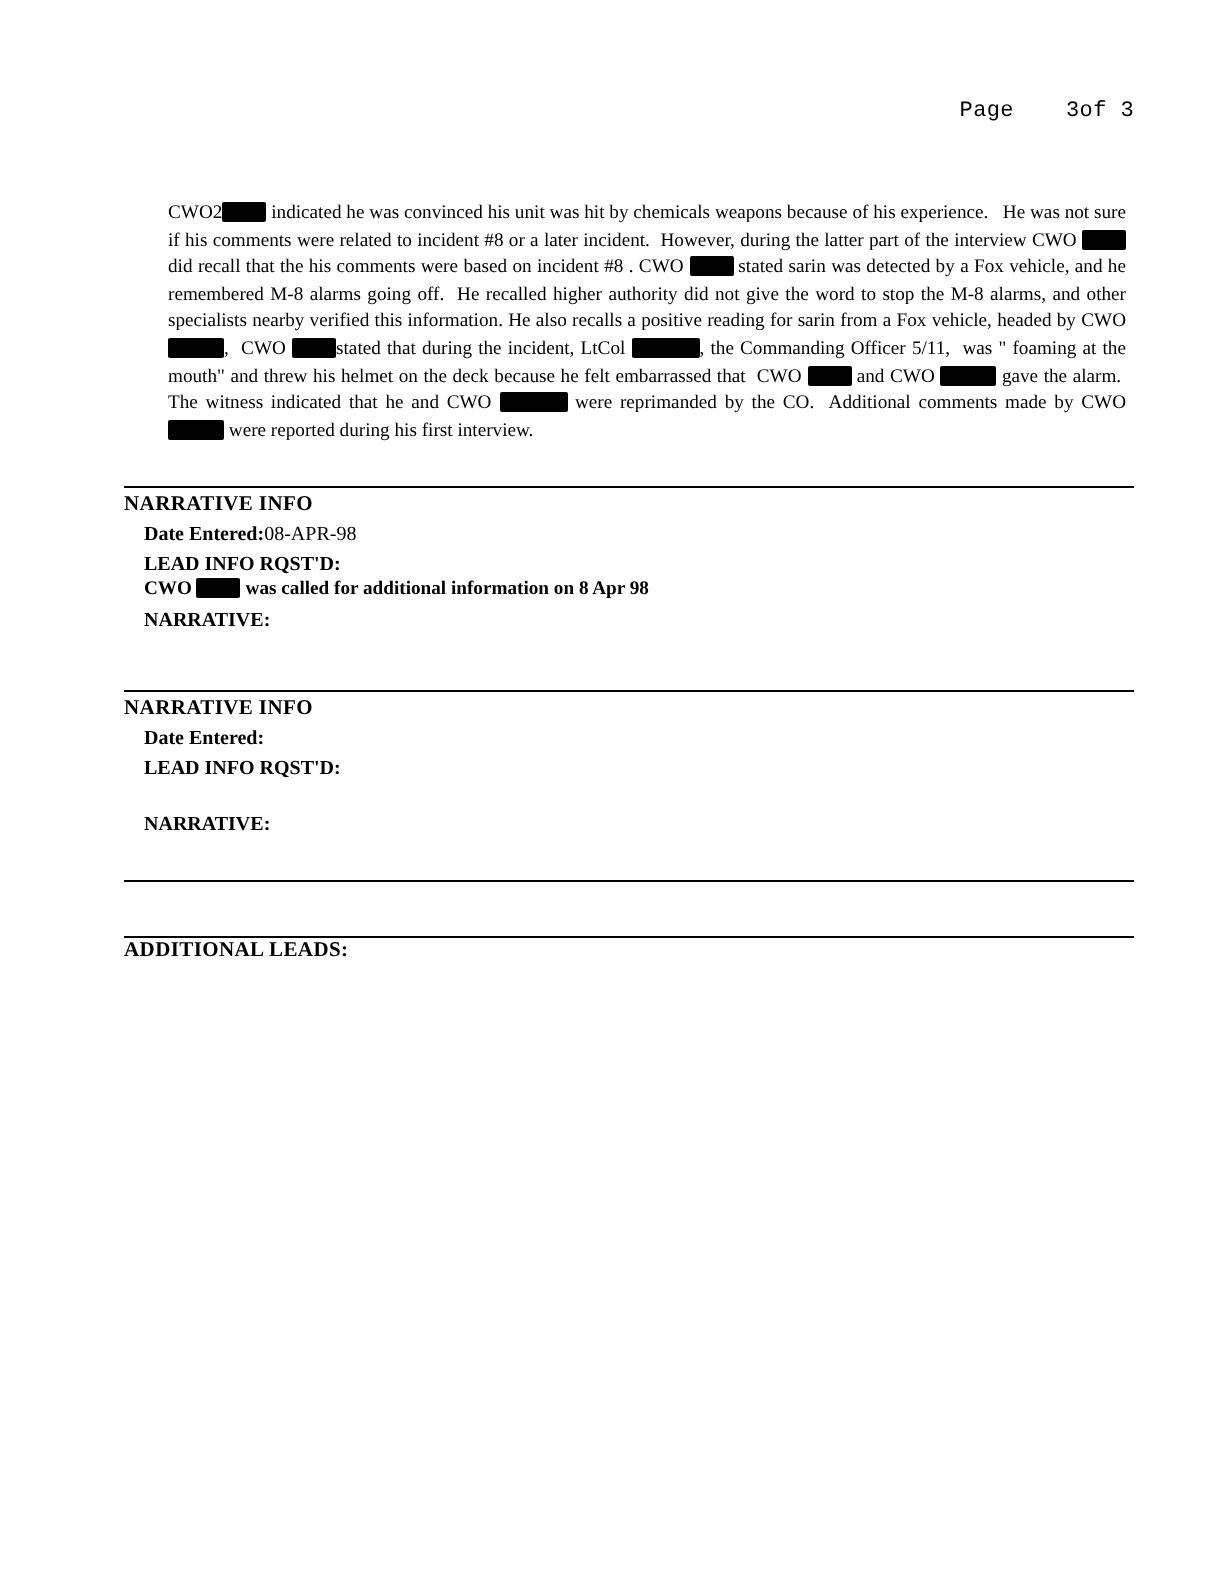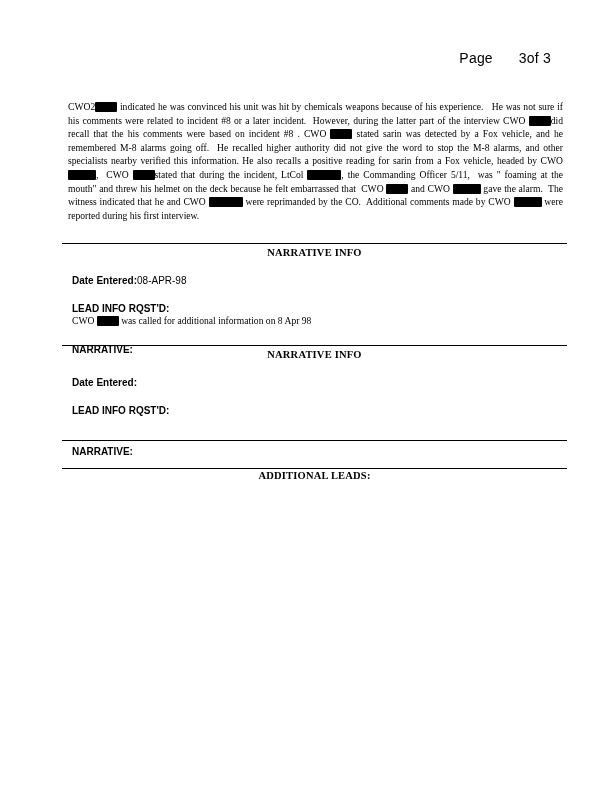--- a/index.html
+++ b/index.html
@@ -12,30 +12,30 @@
     width: 611px;
     height: 792px;
     background: #ffffff;
     font-family: "Liberation Serif", serif;
     color: #000000;
     overflow: hidden;
   }
   .page-header {
     position: absolute;
     top: 50px;
-    right: 60px;
-    font-size: 14px;
-    font-family: Liberation Sans, sans-serif;
+    right: 44px;
+    font-size: 11px;
+    font-family: Liberation Mono, monospace;
     letter-spacing: 0.2px;
   }
   .page-header .lbl { margin-right: 26px; }
 
   .body-block {
     position: absolute;
-    left: 68px;
+    left: 84px;
     right: 48px;
     top: 100px;
     font-size: 9.6px;
     line-height: 13.6px;
     text-align: justify;
   }
   .body-block p { margin: 0; }
 
   .redact {
     display: inline-block;
@@ -59,37 +59,36 @@
   .section {
     position: absolute;
     left: 62px;
     right: 44px;
   }
   .sec-title {
     font-family: "Liberation Serif", serif;
     font-weight: bold;
     font-size: 10.5px;
     letter-spacing: 0.2px;
-    text-align: center;
   }
   .field {
-    font-family: Liberation Sans, sans-serif;
+    font-family: Liberation Serif, serif;
     font-weight: bold;
     font-size: 10px;
     margin-left: 10px;
-    margin-top: 17px;
+    margin-top: 4px;
   }
   .field .val {
     font-weight: normal;
   }
   .narr-text {
     margin-left: 10px;
     font-size: 9.6px;
     line-height: 13.4px;
-    font-weight: normal;
+    font-weight: bold;
     text-align: justify;
   }
   .spacer-line { height: 13px; }
 </style>
 </head>
 <body>
 
 <div class="page">
 
   <div class="page-header">

